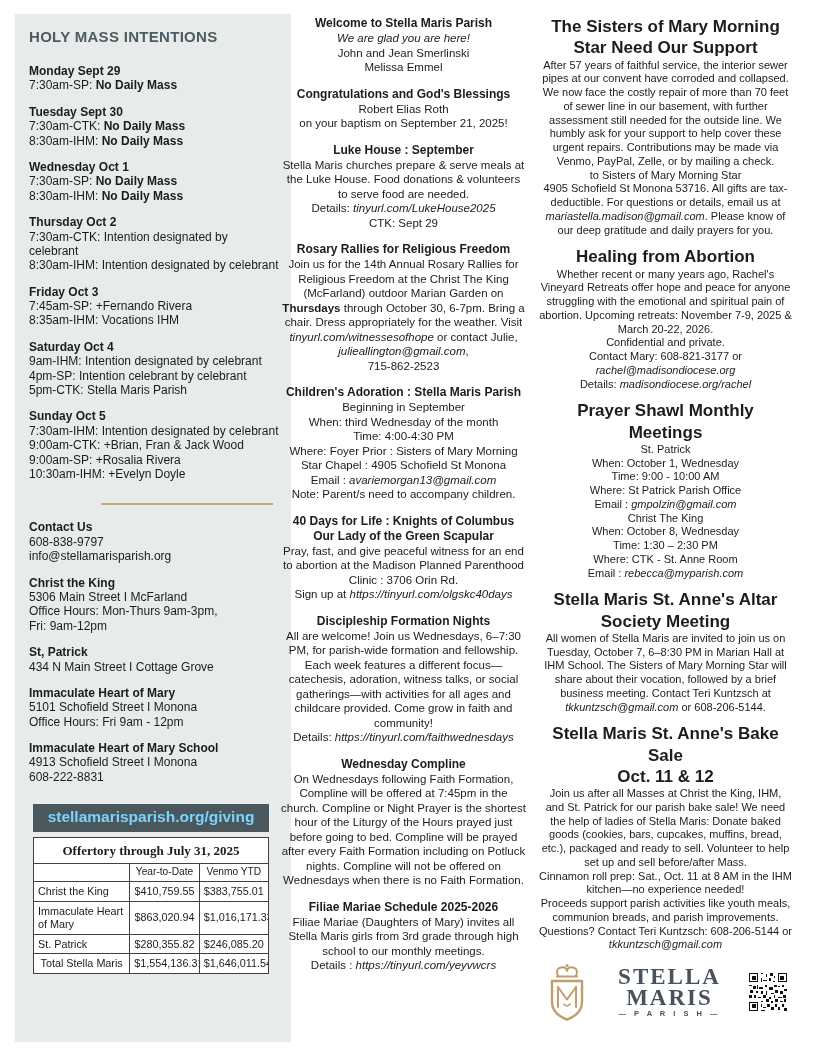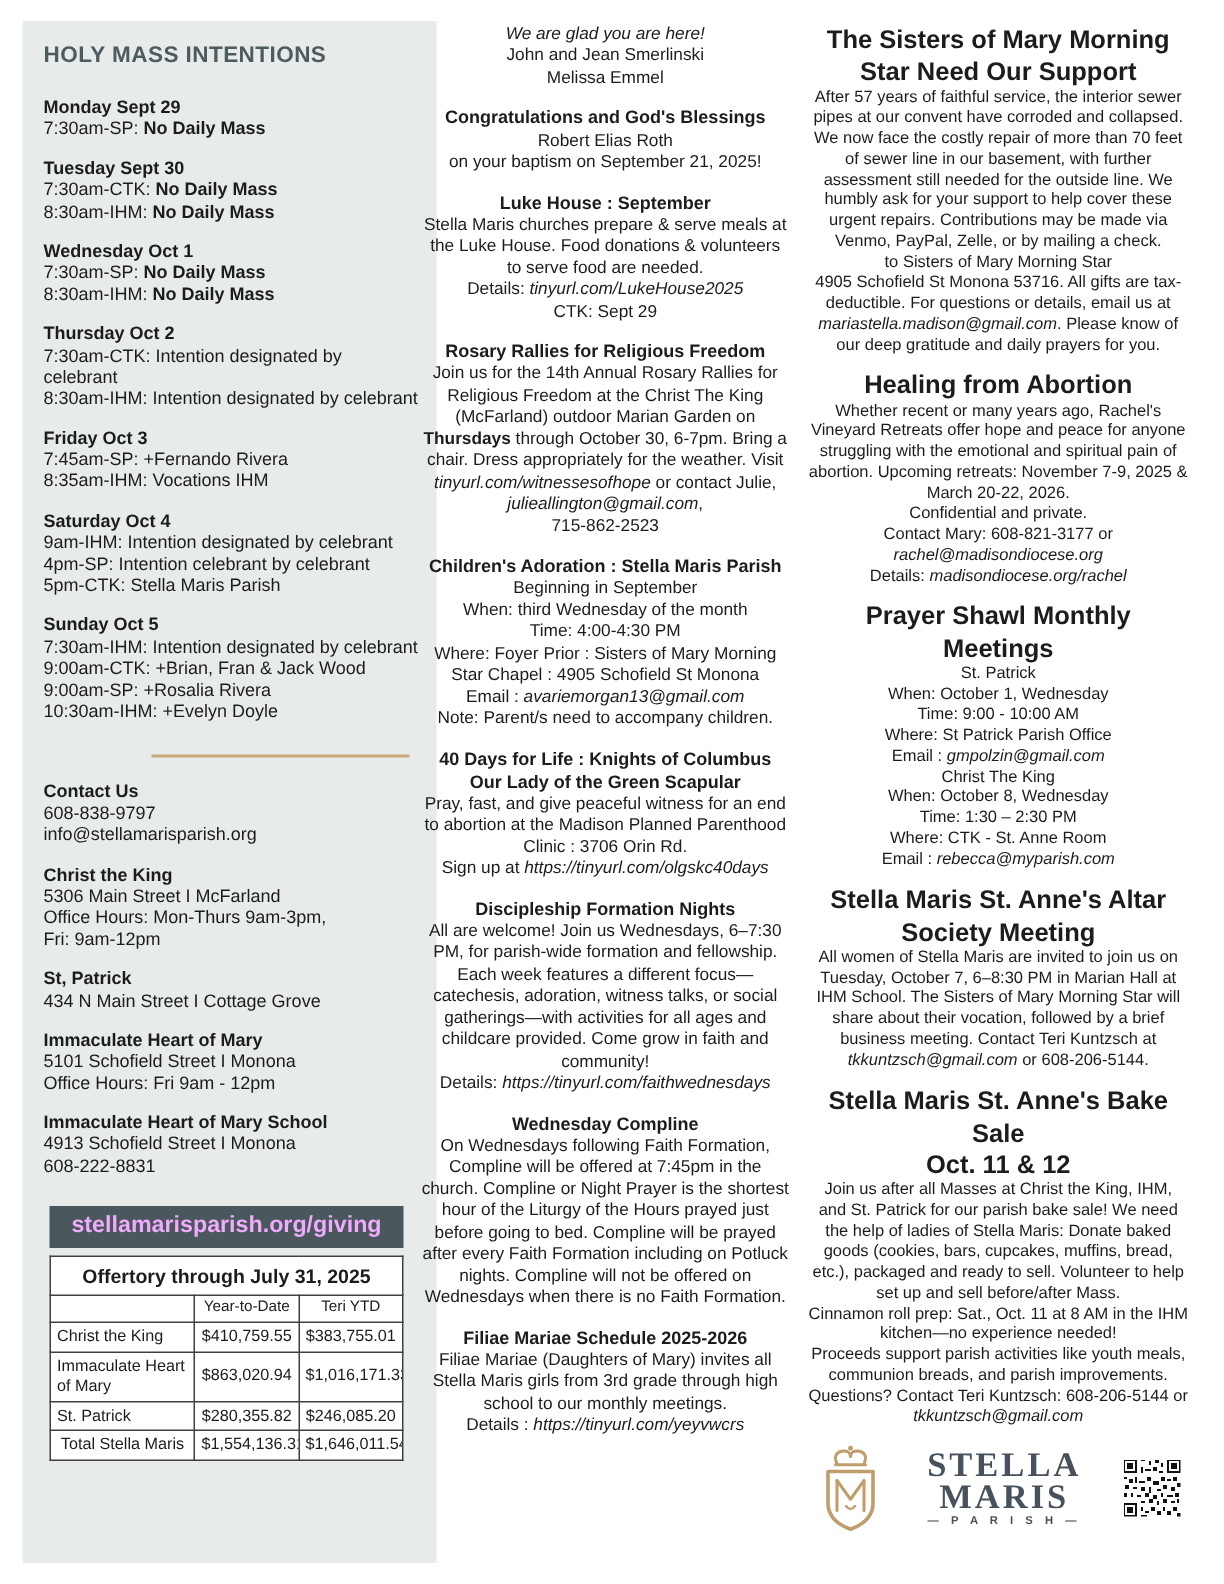--- a/index.html
+++ b/index.html
@@ -22,30 +22,30 @@
   .sb-title {
     font-size: 15px; font-weight: bold; letter-spacing: 0.3px;
     color: var(--slate, #4d5c60); margin-bottom: 18px;
   }
   .day { margin-bottom: 12px; }
   .day-h { font-weight: bold; }
   .divider { height: 2px; background: var(--divider-tan, #c9a87c); margin: 22px 6px 15px 72px; }
   .contact { margin-bottom: 12px; }
   .contact-h { font-weight: bold; }
   .giving {
-    background: var(--banner-bg, #4a575c); color: #f0abfc; font-weight: bold;
+    background: var(--banner-bg, #4a575c); color: #7dd3fc; font-weight: bold;
     font-size: 15.5px; text-align: center; padding: 4px 0 5px;
     margin: 20px 10px 5px 4px;
   }
   table.offertory {
     border-collapse: collapse; background: #fff; table-layout: fixed;
     margin: 0 10px 0 4px; width: calc(100% - 14px); font-size: 10.8px;
   }
   table.offertory td { border: 1px solid #3f3f3f; padding: 3px 4px; text-align: center; overflow: hidden; }
-  table.offertory tr.t-title td { font-weight: bold; font-size: 13px; padding: 5px 2px; }
+  table.offertory tr.t-title td { font-weight: bold; font-size: 13px; padding: 5px 2px; font-family: Liberation Serif, serif; }
   table.offertory tr.t-head td { font-size: 10.2px; padding: 2px; }
   table.offertory td.lbl { text-align: left; }
   table.offertory td.ctr { text-align: center; }
   table.offertory col.c-name { width: 41%; }
 
   
   .col { position: absolute; top: 16px; }
   .col-mid  { left: 281px; width: 245px; font-size: 11.5px; line-height: 1.26; }
   .col-right{ left: 539px; width: 253px; font-size: 11px;   line-height: 1.25; }
   .sec { margin-bottom: 12px; text-align: center; }
@@ -132,21 +132,21 @@
         <col>
         <col>
       </colgroup>
     <tbody>
         <tr class="t-title">
       <td colspan="3">Offertory through July 31, 2025</td>
     </tr>
     <tr class="t-head">
       <td></td>
       <td>Year-to-Date</td>
-      <td>Teri YTD</td>
+      <td>Venmo YTD</td>
     </tr>
     <tr>
       <td class="lbl">Christ the King</td>
       <td>$410,759.55</td>
       <td>$383,755.01</td>
     </tr>
     <tr>
       <td class="lbl">Immaculate Heart of Mary</td>
       <td>$863,020.94</td>
       <td>$1,016,171.33</td>
@@ -161,20 +161,21 @@
       <td>$1,554,136.31</td>
       <td>$1,646,011.54</td>
     </tr>
 
   </tbody>
     </table>
 </aside>
 
 <main class="col col-mid">
   <section class="sec">
+    <div class="sec-h"><span>Welcome to Stella Maris Parish</span></div>
     <div class="sec-b"><span class="seg-i">We are glad you are here!</span><br><span>John and Jean Smerlinski</span><br><span>Melissa Emmel</span></div>
   </section>
   <section class="sec">
     <div class="sec-h"><span>Congratulations and God's Blessings</span></div>
     <div class="sec-b"><span>Robert Elias Roth</span><br><span>on your baptism on September 21, 2025!</span></div>
   </section>
   <section class="sec">
     <div class="sec-h"><span>Luke House : September</span></div>
     <div class="sec-b"><span>Stella Maris churches prepare &amp; serve meals at the Luke House. Food donations &amp; volunteers to serve food are needed.</span><br><span>Details: </span><span class="seg-i">tinyurl.com/LukeHouse2025</span><br><span>CTK: Sept 29</span></div>
   </section>

